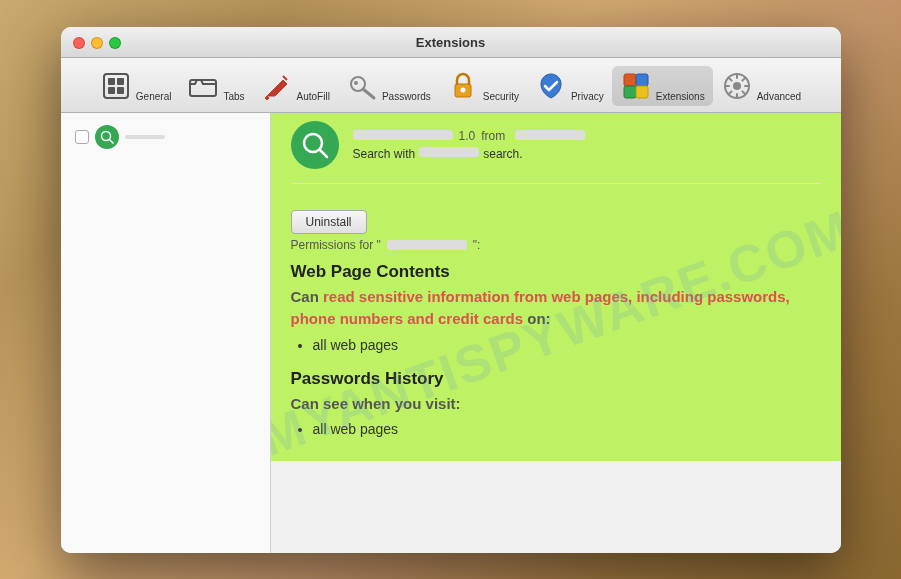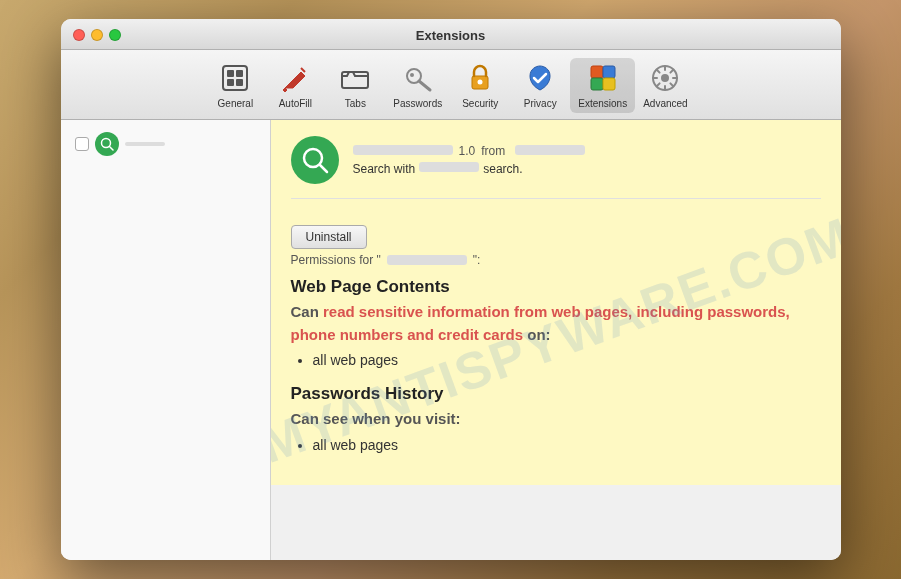--- a/index.html
+++ b/index.html
@@ -64,22 +64,22 @@
       border-bottom: 1px solid #b0b0b0;
       padding: 8px 10px 6px;
       display: flex;
       gap: 0px;
       align-items: flex-end;
       justify-content: center;
     }
 
     .toolbar-item {
       display: flex;
-      flex-direction: column;
-      align-items: center;
+      flex-direction: row;
+      align-items: flex-end;
       gap: 4px;
       padding: 4px 8px;
       border-radius: 6px;
       cursor: pointer;
       min-width: 60px;
     }
 
     .toolbar-item.active {
       background: rgba(0,0,0,0.12);
     }
@@ -147,22 +147,22 @@
       font-size: 12px;
       color: #999;
       background: #ddd;
       border-radius: 3px;
       padding: 2px 20px;
     }
 
     
     .detail-panel {
       flex: 1;
-      padding: 16px 20px;
-      background: #fef9c3;
+      padding: 8px 20px;
+      background: #bef264;
       overflow-y: auto;
     }
 
     
     .ext-header {
       display: flex;
       align-items: center;
       gap: 14px;
       padding-bottom: 14px;
       border-bottom: 1px solid #e0e0e0;
@@ -352,37 +352,37 @@
           <rect x="8" y="17" width="7" height="7" rx="1" fill="#555"></rect>
           <rect x="17" y="17" width="7" height="7" rx="1" fill="#555"></rect>
         </svg>
       </div>
       <span class="toolbar-label">General</span>
     </div>
 
     <div class="toolbar-item">
       <div class="toolbar-icon">
         <svg class="toolbar-svg" viewBox="0 0 32 32" fill="none">
+          <rect x="3" y="10" width="26" height="16" rx="2" stroke="#555" stroke-width="2" fill="none"></rect>
+          <path d="M3 14 L8 14 L10 10 L14 10 L16 14 L29 14" stroke="#555" stroke-width="2" fill="none"></path>
+        </svg>
+      </div>
+      <span class="toolbar-label">Tabs</span>
+    </div>
+
+    <div class="toolbar-item">
+      <div class="toolbar-icon">
+        <svg class="toolbar-svg" viewBox="0 0 32 32" fill="none">
           <path d="M6 26 L10 22 L22 10 L26 14 L14 26 Z" fill="#c0392b" stroke="#c0392b" stroke-width="1"></path>
           <path d="M22 6 L26 10" stroke="#c0392b" stroke-width="2"></path>
           <line x1="6" y1="26" x2="6" y2="30" stroke="#c0392b" stroke-width="2"></line>
           <line x1="4" y1="28" x2="8" y2="28" stroke="#c0392b" stroke-width="2"></line>
         </svg>
       </div>
       <span class="toolbar-label">AutoFill</span>
-    </div>
-
-    <div class="toolbar-item">
-      <div class="toolbar-icon">
-        <svg class="toolbar-svg" viewBox="0 0 32 32" fill="none">
-          <rect x="3" y="10" width="26" height="16" rx="2" stroke="#555" stroke-width="2" fill="none"></rect>
-          <path d="M3 14 L8 14 L10 10 L14 10 L16 14 L29 14" stroke="#555" stroke-width="2" fill="none"></path>
-        </svg>
-      </div>
-      <span class="toolbar-label">Tabs</span>
     </div>
 
     <div class="toolbar-item">
       <div class="toolbar-icon">
         <svg class="toolbar-svg" viewBox="0 0 32 32" fill="none">
           <circle cx="12" cy="14" r="7" stroke="#888" stroke-width="2" fill="none"></circle>
           <path d="M17 19 L28 28" stroke="#888" stroke-width="3" stroke-linecap="round"></path>
           <circle cx="10" cy="13" r="2" fill="#888"></circle>
         </svg>
       </div>

